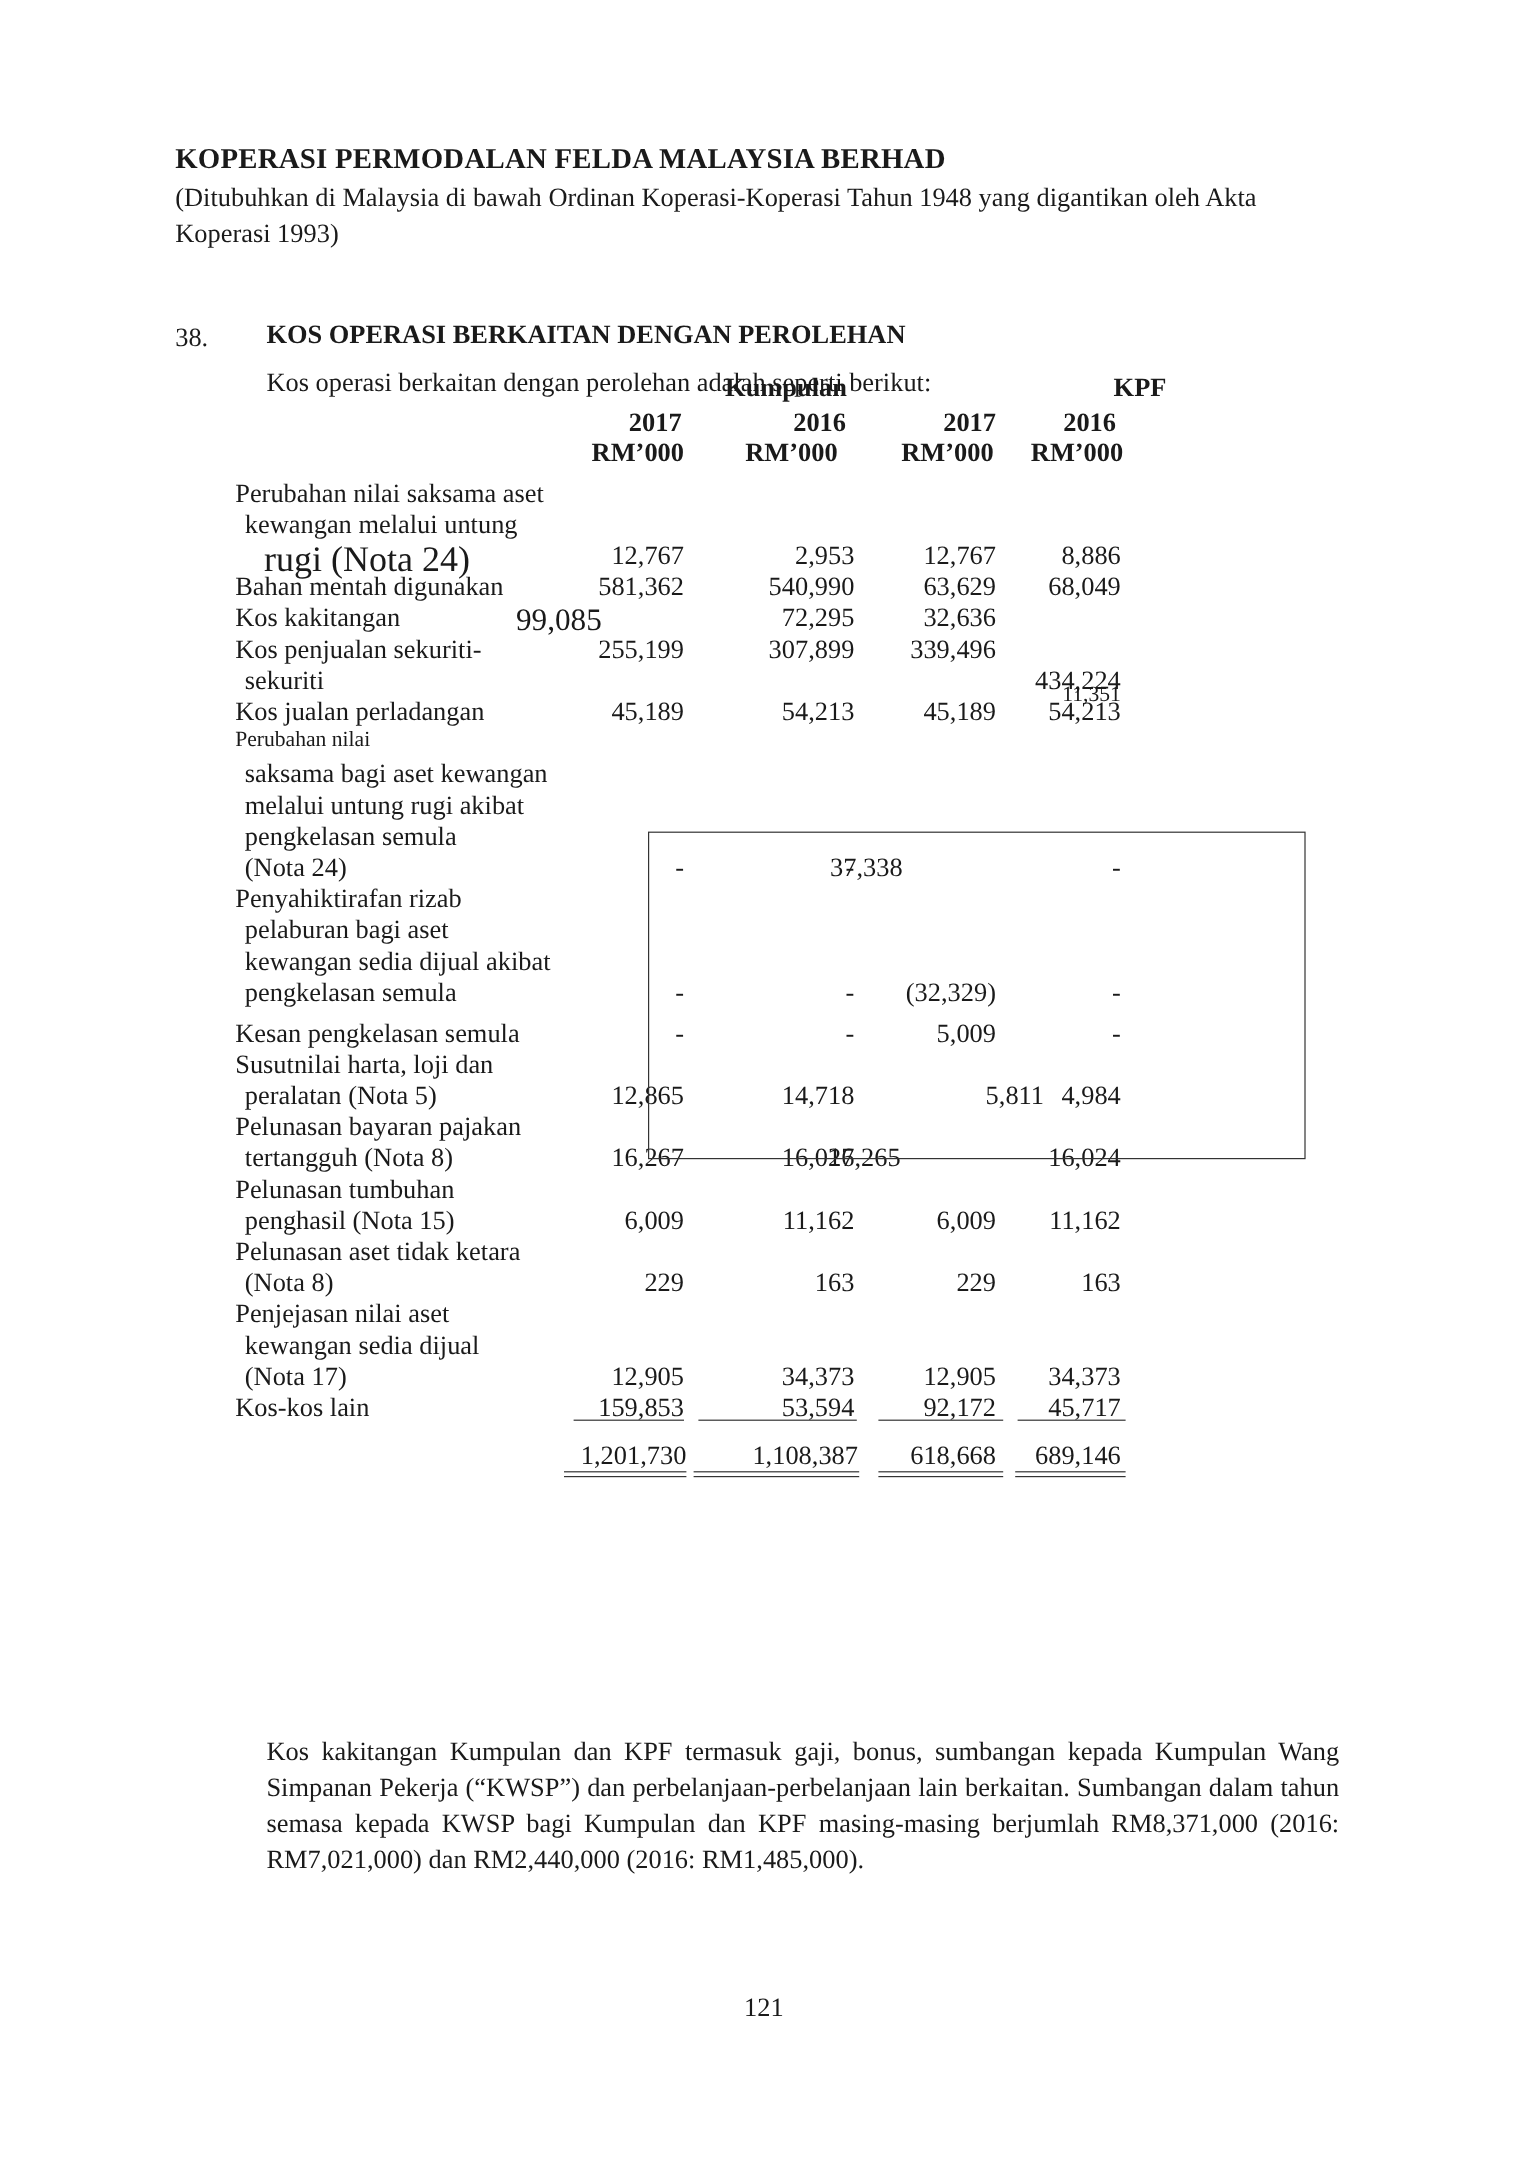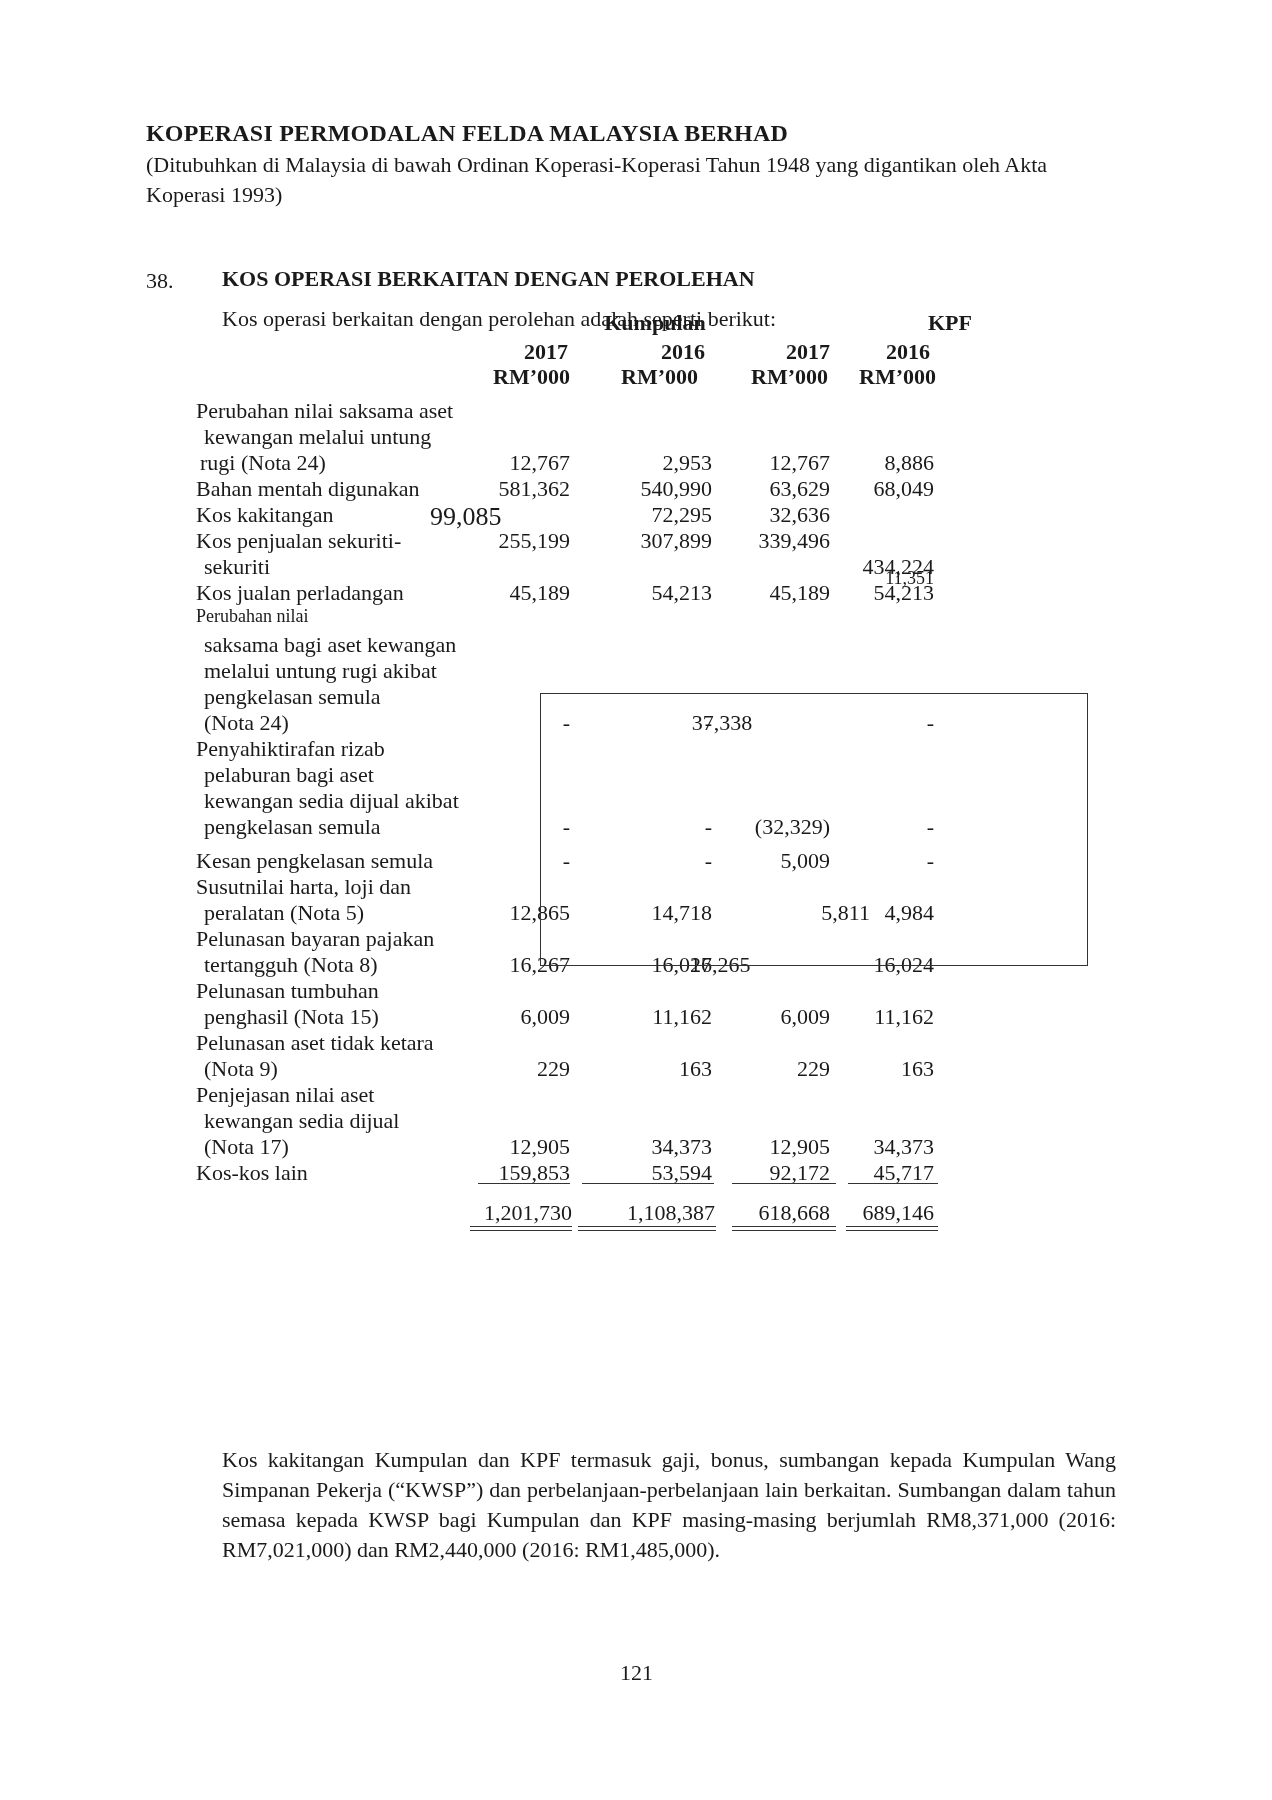--- a/index.html
+++ b/index.html
@@ -54,21 +54,21 @@
 <div class="abs hdr" style="left:830px; top:339px; width:100px;">2016</div>
 
 <div class="abs hdr" style="left:440px; top:364px; width:130px;">RM’000</div>
 <div class="abs hdr" style="left:568px; top:364px; width:130px;">RM’000</div>
 <div class="abs hdr" style="left:698px; top:364px; width:130px;">RM’000</div>
 <div class="abs hdr" style="left:806px; top:364px; width:130px;">RM’000</div>
 
 <div id="rows">
     <div class="abs" style="left: 196px; top: 398px; font-size: 22px; white-space: nowrap;">Perubahan nilai saksama aset</div>
     <div class="abs" style="left: 204px; top: 424px; font-size: 22px; white-space: nowrap;">kewangan melalui untung</div>
-    <div class="abs" style="left: 200px; top: 450px; font-size: 22px; white-space: nowrap;">rugi (Nota 24)</div>
+    <div class="abs" style="left: 220px; top: 450px; font-size: 30px; white-space: nowrap;">rugi (Nota 24)</div>
     <div class="abs" style="top: 450px; width: 140px; left: 430px; text-align: right; font-size: 22px;">12,767</div>
     <div class="abs" style="top: 450px; width: 140px; left: 572px; text-align: right; font-size: 22px;">2,953</div>
     <div class="abs" style="top: 450px; width: 140px; left: 690px; text-align: right; font-size: 22px;">12,767</div>
     <div class="abs" style="top: 450px; width: 140px; left: 794px; text-align: right; font-size: 22px;">8,886</div>
     <div class="abs" style="left: 196px; top: 476px; font-size: 22px; white-space: nowrap;">Bahan mentah digunakan</div>
     <div class="abs" style="top: 476px; width: 140px; left: 430px; text-align: right; font-size: 22px;">581,362</div>
     <div class="abs" style="top: 476px; width: 140px; left: 572px; text-align: right; font-size: 22px;">540,990</div>
     <div class="abs" style="top: 476px; width: 140px; left: 690px; text-align: right; font-size: 22px;">63,629</div>
     <div class="abs" style="top: 476px; width: 140px; left: 794px; text-align: right; font-size: 22px;">68,049</div>
     <div class="abs" style="left: 196px; top: 502px; font-size: 22px; white-space: nowrap;">Kos kakitangan</div>
@@ -121,21 +121,21 @@
     <div class="abs" style="top: 952px; width: 140px; left: 572px; text-align: right; font-size: 22px;">16,027</div>
     <div class="abs" style="top: 952px; width: 140px; left: 690px; text-align: left; font-size: 22px;">16,265</div>
     <div class="abs" style="top: 952px; width: 140px; left: 794px; text-align: right; font-size: 22px;">16,024</div>
     <div class="abs" style="left: 196px; top: 978px; font-size: 22px; white-space: nowrap;">Pelunasan tumbuhan</div>
     <div class="abs" style="left: 204px; top: 1004px; font-size: 22px; white-space: nowrap;">penghasil (Nota 15)</div>
     <div class="abs" style="top: 1004px; width: 140px; left: 430px; text-align: right; font-size: 22px;">6,009</div>
     <div class="abs" style="top: 1004px; width: 140px; left: 572px; text-align: right; font-size: 22px;">11,162</div>
     <div class="abs" style="top: 1004px; width: 140px; left: 690px; text-align: right; font-size: 22px;">6,009</div>
     <div class="abs" style="top: 1004px; width: 140px; left: 794px; text-align: right; font-size: 22px;">11,162</div>
     <div class="abs" style="left: 196px; top: 1030px; font-size: 22px; white-space: nowrap;">Pelunasan aset tidak ketara</div>
-    <div class="abs" style="left: 204px; top: 1056px; font-size: 22px; white-space: nowrap;">(Nota 9)</div>
+    <div class="abs" style="left: 204px; top: 1056px; font-size: 22px; white-space: nowrap;">(Nota 8)</div>
     <div class="abs" style="top: 1056px; width: 140px; left: 430px; text-align: right; font-size: 22px;">229</div>
     <div class="abs" style="top: 1056px; width: 140px; left: 572px; text-align: right; font-size: 22px;">163</div>
     <div class="abs" style="top: 1056px; width: 140px; left: 690px; text-align: right; font-size: 22px;">229</div>
     <div class="abs" style="top: 1056px; width: 140px; left: 794px; text-align: right; font-size: 22px;">163</div>
     <div class="abs" style="left: 196px; top: 1082px; font-size: 22px; white-space: nowrap;">Penjejasan nilai aset</div>
     <div class="abs" style="left: 204px; top: 1108px; font-size: 22px; white-space: nowrap;">kewangan sedia dijual</div>
     <div class="abs" style="left: 204px; top: 1134px; font-size: 22px; white-space: nowrap;">(Nota 17)</div>
     <div class="abs" style="top: 1134px; width: 140px; left: 430px; text-align: right; font-size: 22px;">12,905</div>
     <div class="abs" style="top: 1134px; width: 140px; left: 572px; text-align: right; font-size: 22px;">34,373</div>
     <div class="abs" style="top: 1134px; width: 140px; left: 690px; text-align: right; font-size: 22px;">12,905</div>

